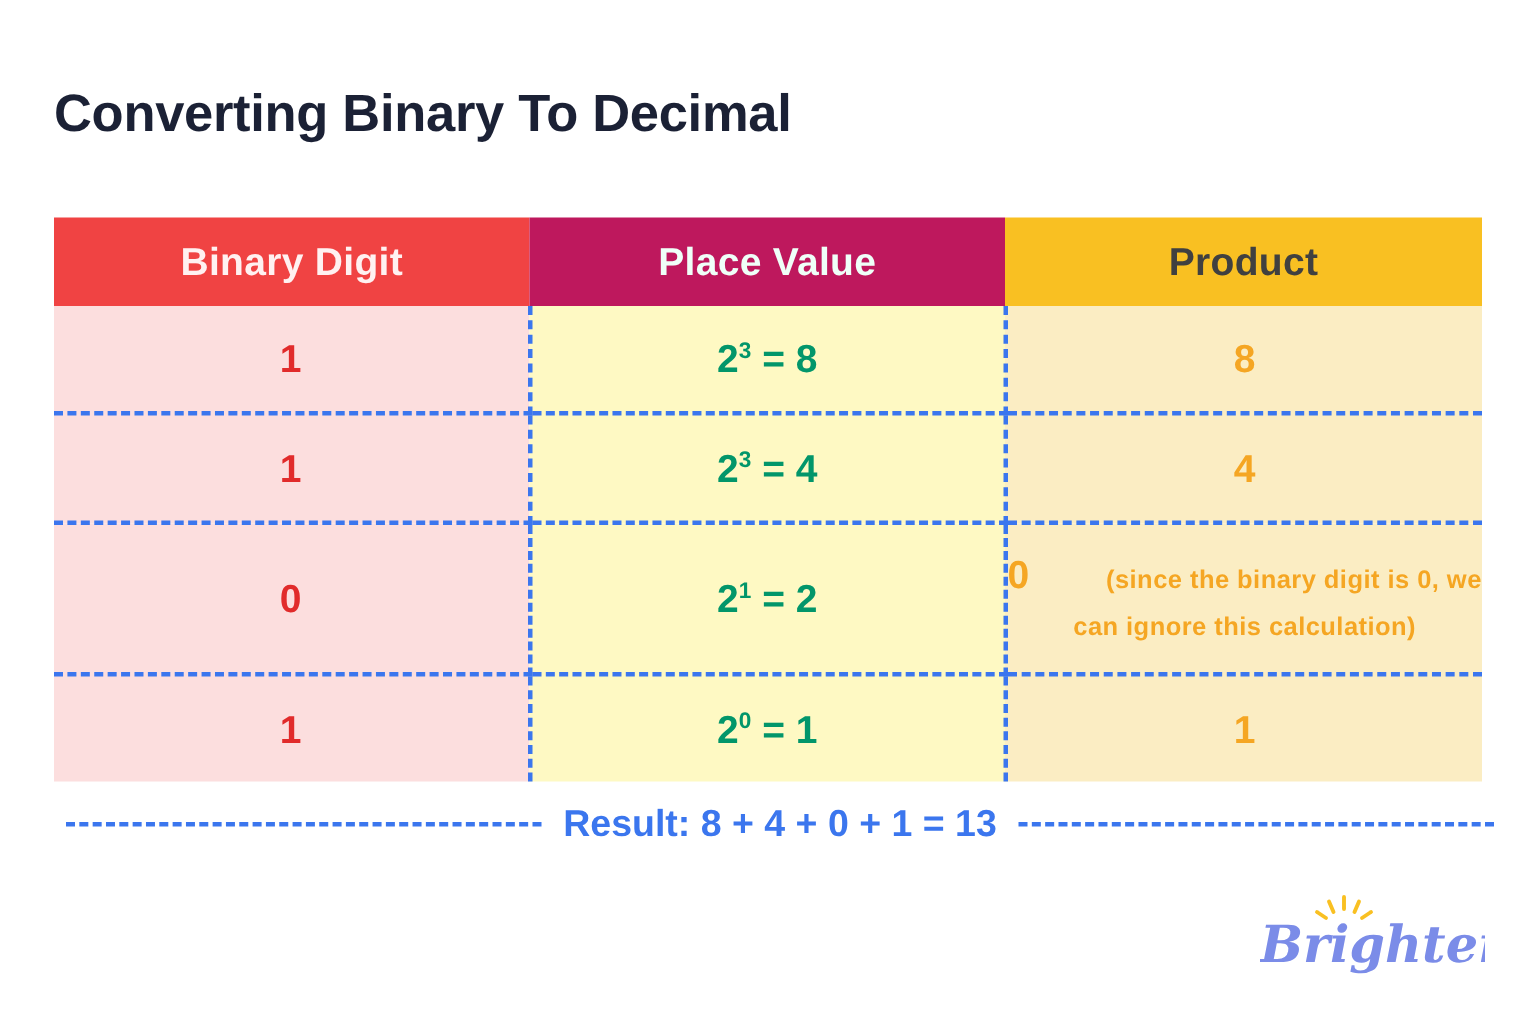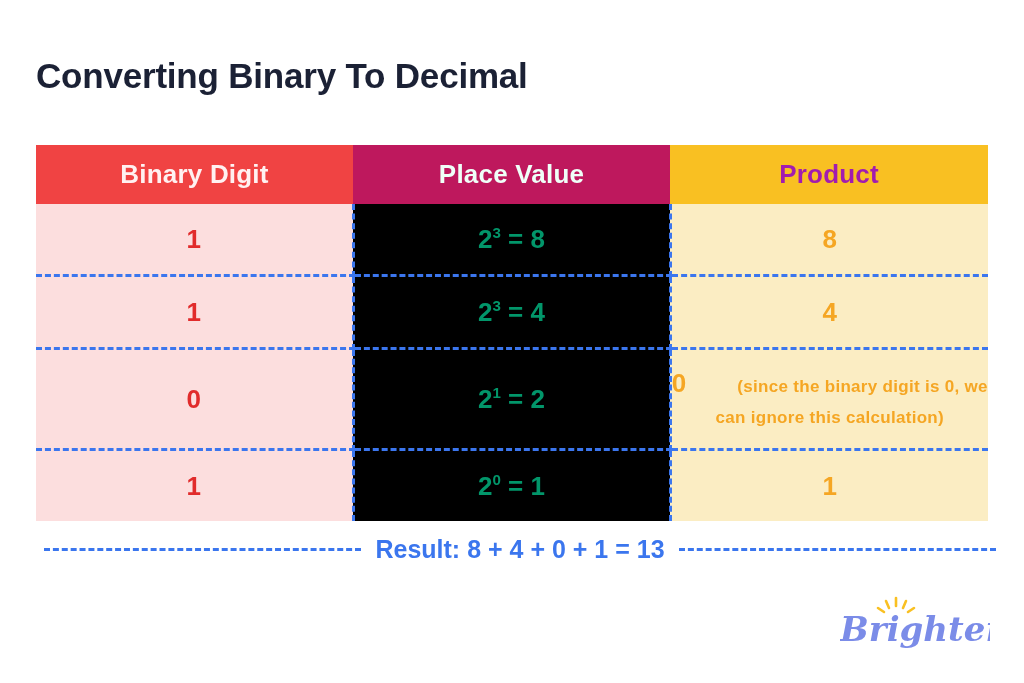--- a/index.html
+++ b/index.html
@@ -49,37 +49,37 @@
     height: 59px;
     padding: 0;
     font-size: 26px;
     font-weight: bold;
     text-align: center;
     vertical-align: middle;
     letter-spacing: 0.2px;
   }
   .th-binary  { background: #F04343; color: #FFF1F1; margin-left: 20px; }
   .th-place   { background: #be185d; color: #EFFFF8; }
-  .th-product { background: #F9C022; color: #a21caf; margin-top: 28px; }
+  .th-product { background: #F9C022; color: #404040; margin-top: 28px; }
 
   .table td {
     padding: 0;
     vertical-align: middle;
     text-align: center;
     font-size: 26px;
     font-weight: bold;
     border-bottom: 3px dashed #3B76EE;
     border-right: 3px dashed #3B76EE;
     height: 70px;
   }
   .table tr:last-child td { border-bottom: none; }
   .table td:last-child { border-right: none; }
 
   .cell-binary  { background: #FCDEDE; color: #E12B2B; }
-  .cell-place   { background: #000000; color: #02966A; }
+  .cell-place   { background: #fef9c3; color: #02966A; }
   .cell-product { background: #FBEDC3; color: #F5A623; }
 
   .row-tall td { height: 98px; }
 
   sup {
     font-size: 0.58em;
     vertical-align: super;
     line-height: 0;
   }
 

